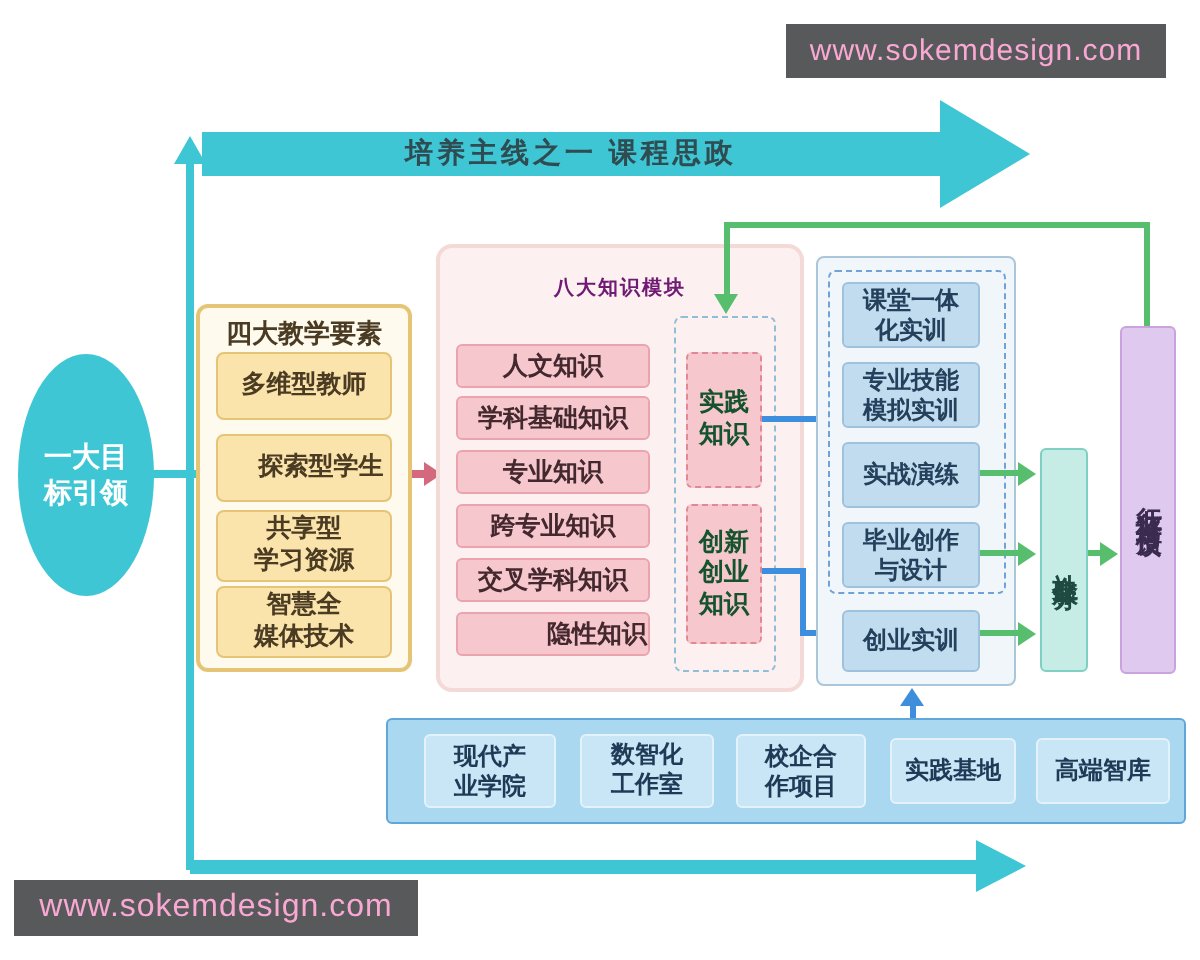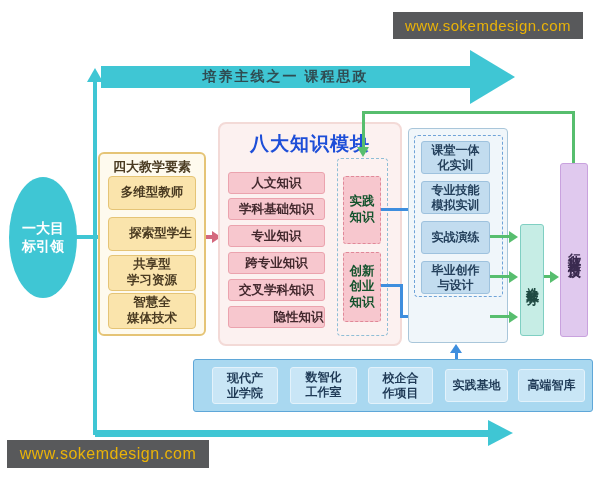--- a/index.html
+++ b/index.html
@@ -34,21 +34,21 @@
     font-size:12.5px;font-weight:bold;color:#4A3B22;}
   .ti0{top:176px;height:34px;} .ti1{top:217px;height:34px;padding-left:17px;} .ti2{top:255px;height:36px;} .ti3{top:293px;height:36px;}
 
   .pink-arrow-line{left:206px;top:235px;width:8px;height:4px;background:#D4687D;}
   .pink-arrow-head{left:212px;top:231px;width:0;height:0;
     border-top:6px solid transparent;border-bottom:6px solid transparent;border-left:9px solid #D4687D;}
 
   
   .know-panel{left:218px;top:122px;width:184px;height:224px;background:#FCF1F0;
     border:2px solid #F3DAD7;border-radius:8px;}
-  .know-title{left:218px;top:135px;width:184px;height:18px;font-size:19px;font-weight:bold;color:#1d4ed8;letter-spacing:1px;}
+  .know-title{left:218px;top:135px;width:184px;height:18px;font-size:10px;font-weight:bold;color:#701a75;letter-spacing:1px;}
   .know-item{left:228px;width:97px;height:22px;background:#F7C7CE;border:1px solid #EBA3AE;border-radius:3px;
     font-size:12.5px;font-weight:bold;color:#43292E;}
   .ki0{top:172px;} .ki1{top:198px;} .ki2{top:225px;} .ki3{top:252px;text-align:center;} .ki4{top:279px;} .ki5{top:306px;padding-left:44px;}
   .know-dashed{left:337px;top:158px;width:51px;height:178px;border:1.5px dashed #8FBED6;border-radius:4px;}
   .kd-box{left:343px;width:38px;background:#F7C7CE;border:1.5px dashed #E08898;border-radius:3px;
     font-size:12.5px;font-weight:bold;color:#14532d;}
   .kd0{top:176px;height:68px;} .kd1{top:252px;height:70px;}
 
   
   .blue{background:#3E8EDE;}
@@ -94,21 +94,21 @@
     border:1.5px solid #5FA7D8;border-radius:3px;}
   .plat-item{background:#C9E6F6;border:1px solid #E3F2FB;border-radius:3px;
     font-size:12px;font-weight:bold;color:#1F3A56;}
   .pl0{left:212px;top:367px;width:66px;height:37px;}
   .pl1{left:290px;top:367px;width:67px;height:37px;font-family:Liberation Mono, monospace;}
   .pl2{left:368px;top:367px;width:65px;height:37px;}
   .pl3{left:445px;top:369px;width:63px;height:33px;}
   .pl4{left:518px;top:369px;width:67px;height:33px;}
 
   
-  .wm{background:#58595B;color:#eab308;font-size:15px;letter-spacing:0.5px;}
+  .wm{background:#58595B;color:#f9a8d4;font-size:15px;letter-spacing:0.5px;}
   .wm-top{left:393px;top:12px;width:190px;height:27px;}
   .wm-bottom{left:7px;top:440px;width:202px;height:28px;font-size:16px;}
 </style>
 </head>
 <body>
 
 <div class="stage">
 
   <div class="abs vline"></div>
   <div class="abs vline-head"></div>
@@ -160,20 +160,21 @@
 
   <div class="abs train-panel"></div>
   <div class="abs train-dashed"></div>
   <div class="abs train-item tr0 ctr ml">课堂一体
 化实训</div>
   <div class="abs train-item tr1 ctr ml">专业技能
 模拟实训</div>
   <div class="abs train-item tr2 ctr ml">实战演练</div>
   <div class="abs train-item tr3 ctr ml">毕业创作
 与设计</div>
+  <div class="abs train-item tr4 ctr">创业实训</div>
 
   <div class="abs green ga-line ga1"></div>
   <div class="abs ga-head gh1"></div>
   <div class="abs green ga-line ga2"></div>
   <div class="abs ga-head gh2"></div>
   <div class="abs green ga-line ga3"></div>
   <div class="abs ga-head gh3"></div>
   <div class="abs green ga-line ga4"></div>
   <div class="abs ga-head gh4"></div>
 

